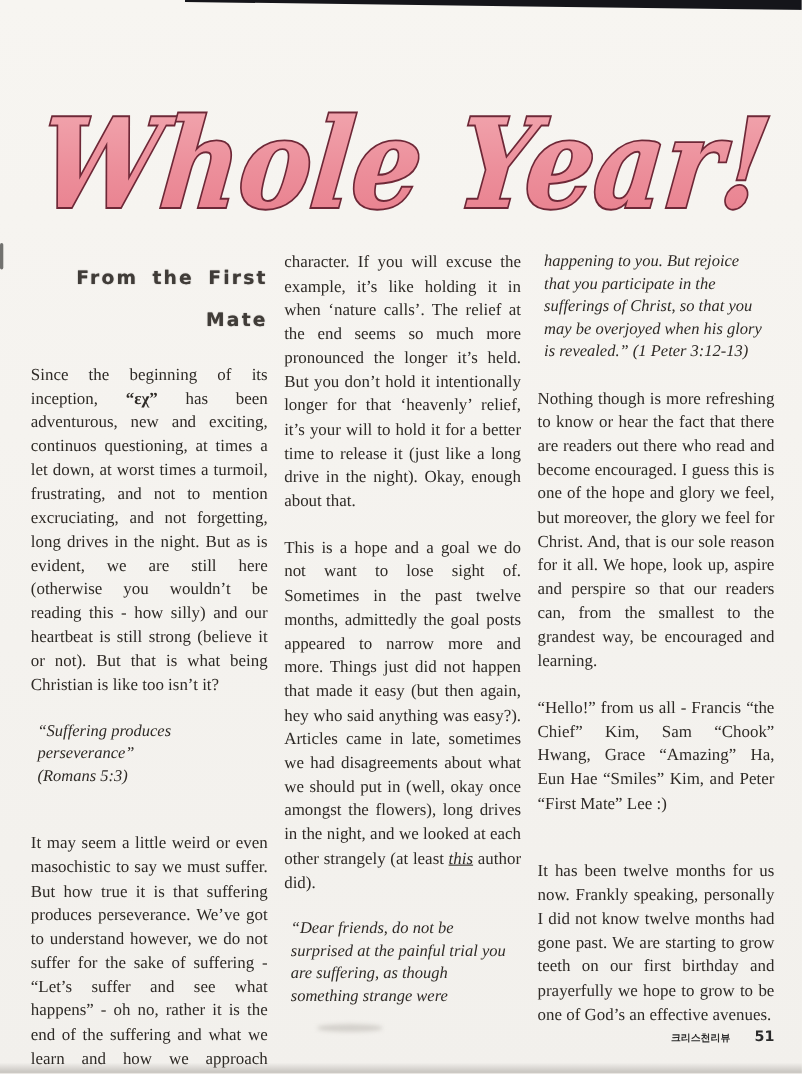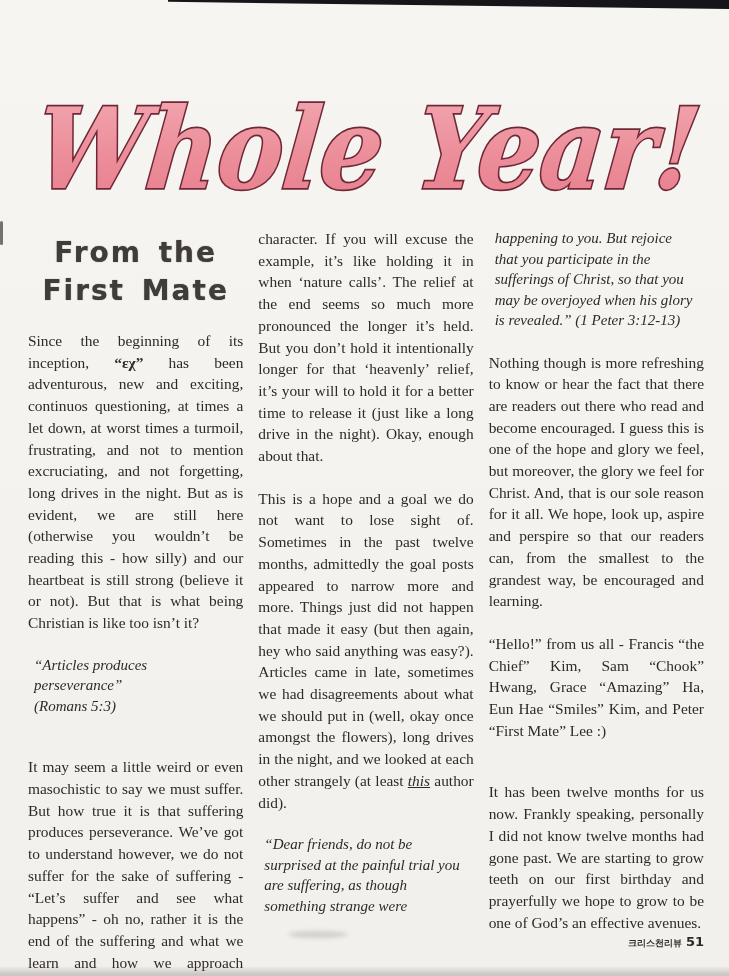--- a/index.html
+++ b/index.html
@@ -21,38 +21,38 @@
 
   
   .title-wrap{position:absolute;top:66px;left:22px;width:686px;height:158px;}
   .title-wrap svg{display:block;}
 
   
   .columns{position:absolute;top:228px;left:28px;width:676px;display:flex;gap:15px;color:#2e2a26;}
   .col{flex:1;min-width:0;font-size:15.4px;line-height:21.7px;text-align:justify;}
   .heading{
     font-family:"DejaVu Sans","Liberation Sans",sans-serif;
-    font-weight:bold;font-size:28px;line-height:38px;letter-spacing:2px;word-spacing:5px;
-    color:#403c38;text-align:center;margin:6px 0 20px 0;
+    font-weight:bold;font-size:17px;line-height:38px;letter-spacing:2px;word-spacing:5px;
+    color:#403c38;text-align:right;margin:6px 0 20px 0;
     text-shadow:0 0 1px #6b6660;
   }
   .para{margin:0 0 21px 0;}
   .para:last-child{margin-bottom:0;margin-top:40px;}
   .quote{
     margin:0 0 21px 0;padding:0 6px;
     font-style:italic;text-align:left;font-size:15px;line-height:20.5px;
     white-space:pre-line;
   }
   .emph-bold{font-weight:bold;}
   .emph-italic{font-style:italic;text-decoration:underline;}
 
   
   .footer{position:absolute;right:25px;bottom:26px;
     font-family:"DejaVu Sans","Liberation Sans",sans-serif;color:#2a2a2a;
-    display:flex;align-items:baseline;gap:4px;}
+    display:flex;align-items:baseline;gap:22px;}
   .footer .journal{font-size:9px;font-weight:bold;letter-spacing:0;}
   .footer .pagenum{font-size:13px;font-weight:bold;margin-top:36px;}
 </style>
 </head>
 <body>
 
 <div class="page">
 
   <div class="scan-top-wedge"></div>
   <div class="scan-left-dash"></div>
@@ -70,21 +70,21 @@
       </defs>
       <text x="12" y="122" text-anchor="start" font-family="'DejaVu Serif','Liberation Serif',serif" font-style="italic" font-weight="bold" font-size="112" fill="url(#pinkgrad)" stroke="#6e2837" stroke-width="3.5" paint-order="stroke fill" textLength="662" lengthAdjust="spacingAndGlyphs" transform="skewX(-6) translate(12 0)">Whole Year!</text>
     </svg>
   </div>
 
   <div class="columns">
 
     <div class="col">
       <div class="heading">From the First Mate</div>
       <p class="para"><span>Since the beginning of its inception, </span><span class="emph-bold">“εχ”</span><span> has been adventurous, new and exciting, continuos questioning, at times a let down, at worst times a turmoil, frustrating, and not to mention excruciating, and not forgetting, long drives in the night.  But as is evident, we are still here (otherwise you wouldn’t be reading this - how silly) and our heartbeat is still strong (believe it or not).  But that is what being Christian is like too isn’t it?</span></p>
-      <div class="quote">“Articles produces perseverance”
+      <div class="quote">“Suffering produces perseverance”
 (Romans 5:3)</div>
       <p class="para">It may seem a little weird or even masochistic to say we must suffer.  But how true it is that suffering produces perseverance.  We’ve got to understand however, we do not suffer for the sake of suffering - “Let’s suffer and see what happens” - oh no, rather it is the end of the suffering and what we learn and how we approach suffering that builds</p>
     </div>
 
     <div class="col">
       <p class="para">character.  If you will excuse the example, it’s like holding it in when ‘nature calls’.  The relief at the end seems so much more pronounced the longer it’s held.  But you don’t hold it intentionally longer for that ‘heavenly’ relief, it’s your will to hold it for a better time to release it (just like a long drive in the night).  Okay, enough about that.</p>
       <p class="para"><span>This is a hope and a goal we do not want to lose sight of. Sometimes in the past twelve months, admittedly the goal posts appeared to narrow more and more.  Things just did not happen that made it easy (but then again, hey who said anything was easy?).  Articles came in late, sometimes we had disagreements about what we should put in (well, okay once amongst the flowers), long drives in the night, and we looked at each other strangely (at least </span><span class="emph-italic">this</span><span> author did).</span></p>
       <div class="quote">“Dear friends, do not be surprised at the painful trial you are suffering, as though something strange were</div>
     </div>
 

